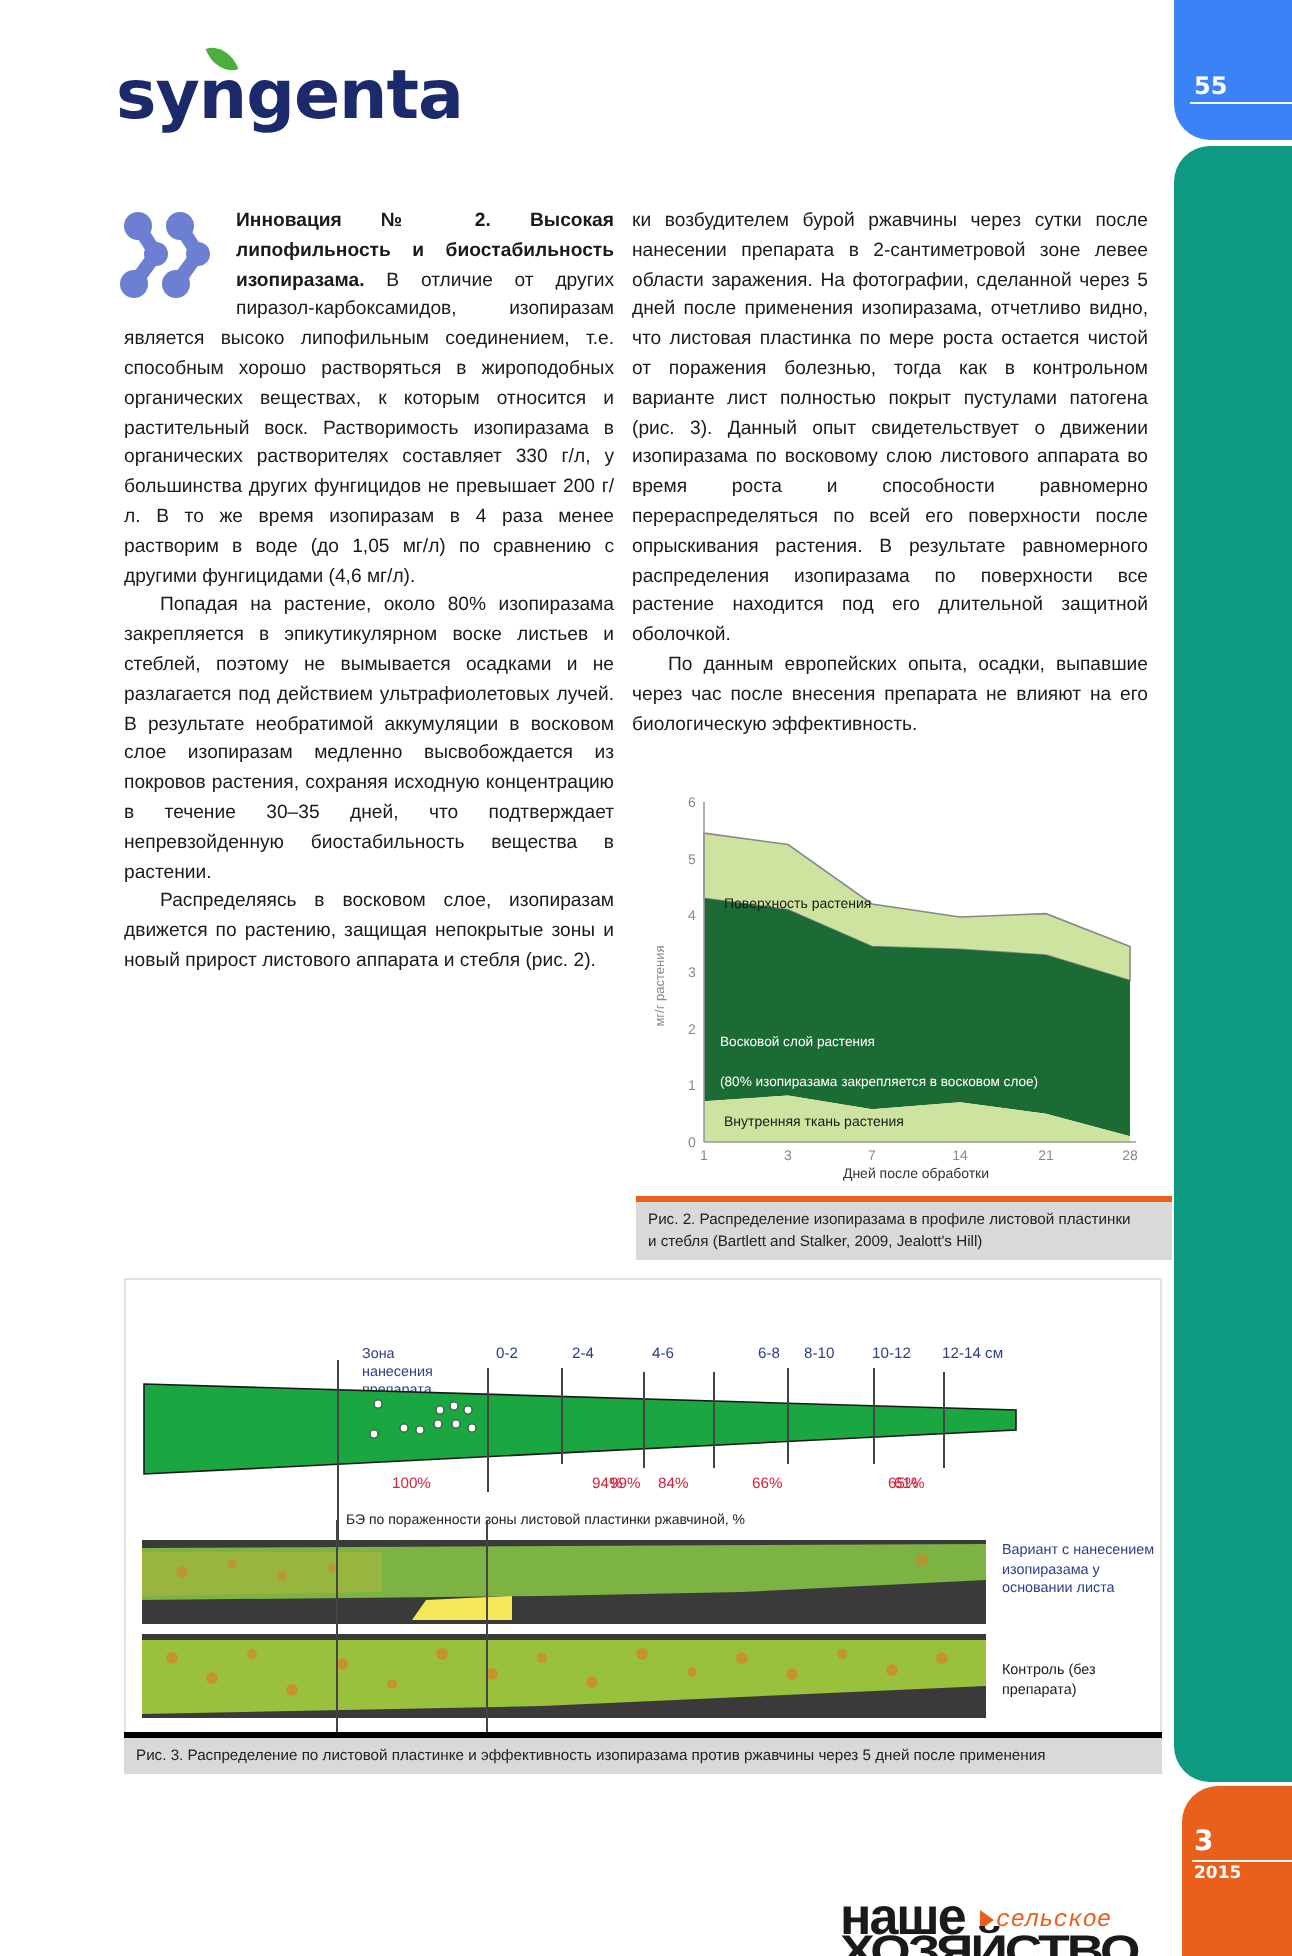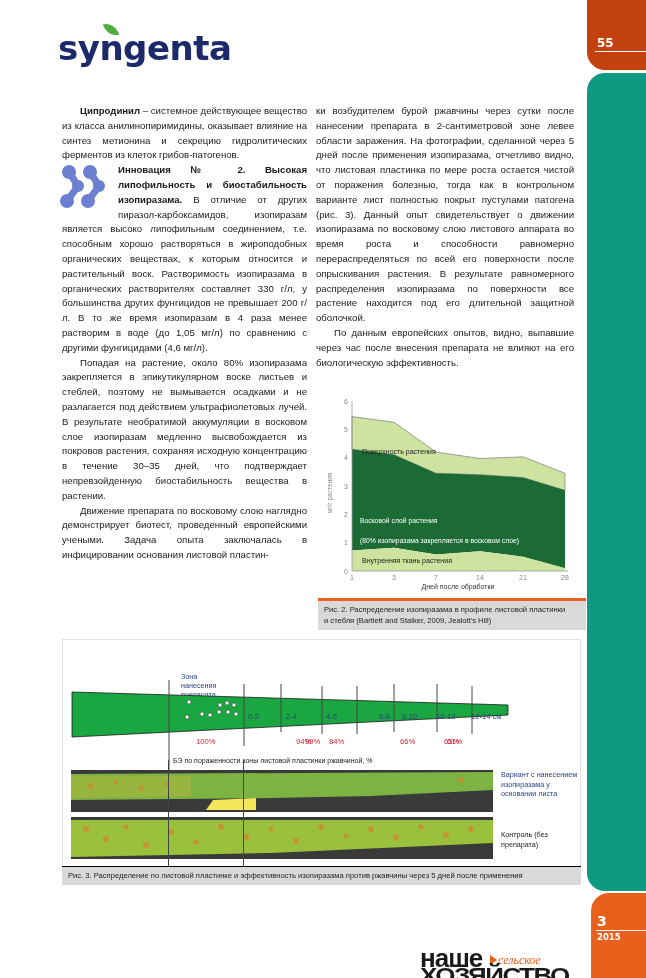--- a/index.html
+++ b/index.html
@@ -1,20 +1,20 @@
 <!DOCTYPE html>
 <html><head>
 <meta charset="utf-8">
 <style>
   * { box-sizing: border-box; margin: 0; padding: 0; }
   body { width: 646px; height: 978px; background: #fff; position: relative; overflow: hidden; font-family: "Liberation Sans", sans-serif; color: #1a1a1a; }
   .logo { position: absolute; left: 58px; top: 28px; font-family: "DejaVu Sans", sans-serif; font-weight: bold; font-size: 34px; color: #1c2a6b; letter-spacing: -0.5px; }
   .logo .leaf { position: absolute; left: 47px; top: -6px; width: 12px; height: 15px; background: #4caf3d; border-radius: 0 100% 0 100%; transform: rotate(-20deg); }
 
-  .tab-orange-top { position: absolute; left: 587px; top: 0; width: 59px; height: 70px; background: #c2410c; border-bottom-left-radius: 18px; }
+  .tab-orange-top { position: absolute; left: 587px; top: 0; width: 59px; height: 70px; background: #3b82f6; border-bottom-left-radius: 18px; }
   .tab-orange-top .num { position: absolute; left: 10px; top: 36px; color: #fff; font-weight: bold; font-size: 12px; font-family: "DejaVu Sans", sans-serif; }
   .tab-orange-top .rule { position: absolute; left: 8px; right: 0; top: 51px; border-top: 1px solid #fff; }
   .tab-teal { position: absolute; left: 587px; top: 73px; width: 59px; height: 818px; background: #0e9a80; border-radius: 18px 0 0 18px; }
   .tab-orange-bottom { position: absolute; left: 591px; top: 893px; width: 55px; height: 85px; background: #e8601c; border-top-left-radius: 18px; }
   .tab-orange-bottom .num { position: absolute; left: 6px; top: 20px; color: #fff; font-weight: bold; font-size: 14px; font-family: "DejaVu Sans", sans-serif; }
   .tab-orange-bottom .rule { position: absolute; left: 5px; right: 0; top: 37px; border-top: 1px solid #fff; }
   .tab-orange-bottom .year { position: absolute; left: 6px; top: 39px; color: #fff; font-weight: bold; font-size: 8.5px; font-family: "DejaVu Sans", sans-serif; }
 
   .col { position: absolute; font-size: 9.6px; line-height: 14.8px; text-align: justify; }
   .col-left { left: 62px; top: 104px; width: 245px; }
@@ -25,30 +25,30 @@
   .inno { position: relative; padding-left: 0; }
   .inno-icon { float: left; width: 52px; height: 45px; margin: 1px 6px 0 -2px; }
 
   .chart-wrap { position: absolute; left: 318px; top: 393px; width: 268px; height: 200px; }
   .caption2 { position: absolute; left: 318px; top: 598px; width: 268px; background: #d9d9d9; border-top: 3px solid #e8601c; font-size: 7.6px; line-height: 11px; padding: 3px 20px 4px 6px; color: #222; }
 
   .fig3 { position: absolute; left: 62px; top: 639px; width: 519px; height: 228px; border: 1px solid #e3e3e3; background: #fff; }
   .fig3 .lbl { position: absolute; font-size: 7.2px; line-height: 9px; font-style: italic; color: #222; }
   .fig3 .blue { color: #2c3f86; font-style: normal; }
   .fig3 .red { color: #d2233b; font-size: 7.6px; font-style: normal; position: absolute; }
-  .fig3 .zone { position: absolute; font-size: 7.6px; color: #2c3f86; margin-top: 40px; }
+  .fig3 .zone { position: absolute; font-size: 7.6px; color: #2c3f86; }
   .fig3 .vline { position: absolute; width: 1px; background: #444; }
   .photo { position: absolute; left: 8px; width: 422px; height: 42px; background: #3a3a3a; overflow: hidden; }
   .side-lbl { position: absolute; font-size: 7.2px; line-height: 9.5px; }
-  .caption3 { position: absolute; left: 62px; top: 866px; width: 519px; background: #d9d9d9; border-top: 1px solid #000000; font-size: 7.6px; line-height: 11px; padding: 3px 6px 4px 6px; color: #222; }
+  .caption3 { position: absolute; left: 62px; top: 866px; width: 519px; background: #d9d9d9; border-top: 3px solid #000000; font-size: 7.6px; line-height: 11px; padding: 3px 6px 4px 6px; color: #222; }
 
   .mag-logo { position: absolute; left: 420px; top: 903px; width: 165px; height: 60px; margin-top: 44px; }
   .mag-logo .w1 { position: absolute; left: 0; top: 0; font-family: "Liberation Sans", sans-serif; font-size: 26px; font-weight: bold; color: #1a1a1a; letter-spacing: -1px; line-height: 22px; }
   .mag-logo .w2 { position: absolute; left: 0; top: 19px; font-family: "Liberation Sans", sans-serif; font-size: 26px; font-weight: bold; color: #1a1a1a; letter-spacing: -1.5px; line-height: 22px; transform: scaleY(0.85); transform-origin: top left; }
-  .mag-logo .script { position: absolute; left: 78px; top: 6px; font-family: Liberation Serif, serif; font-style: italic; font-size: 12px; color: #e8601c; }
+  .mag-logo .script { position: absolute; left: 78px; top: 6px; font-family: Liberation Mono, monospace; font-style: italic; font-size: 12px; color: #e8601c; }
   .mag-logo .sub { position: absolute; left: 2px; top: 41px; font-size: 9.5px; font-weight: bold; color: #e8601c; }
   .mag-logo .tri { position: absolute; left: 70px; top: 8px; width: 0; height: 0; border-left: 7px solid #e8601c; border-top: 5px solid transparent; border-bottom: 5px solid transparent; }
 </style>
 </head>
 <body>
 
 <div class="logo">
   <span class="leaf"></span>
   <span>syngenta</span>
 </div>
@@ -58,43 +58,42 @@
   <div class="rule"></div>
 </div>
 <div class="tab-teal"></div>
 <div class="tab-orange-bottom">
   <span class="num">3</span>
   <div class="rule"></div>
   <span class="year">2015</span>
 </div>
 
 <div class="col col-left">
-  <p><b>Ципродинил</b><span> – системное действующее вещество из класса анилинопиримидины, оказывает влияние на синтез метионина и секрецию гидролитических ферментов из клеток грибов-патогенов.</span></p>
   <p class="noindent inno">
     <svg class="inno-icon" viewBox="0 0 52 45">
       <g fill="#6d7fd0">
         <circle cx="9" cy="8" r="7"></circle>
           <circle cx="18" cy="22" r="6"></circle>
           <circle cx="7" cy="37" r="7"></circle>
         <path d="M9 8 L18 22 L7 37" stroke="#6d7fd0" stroke-width="7" fill="none" stroke-linecap="round"></path>
         <circle cx="30" cy="8" r="7"></circle>
           <circle cx="39" cy="22" r="6"></circle>
           <circle cx="28" cy="37" r="7"></circle>
         <path d="M30 8 L39 22 L28 37" stroke="#6d7fd0" stroke-width="7" fill="none" stroke-linecap="round"></path>
       </g>
     </svg>
     <b style="display:inline">Инновация № 2. Высокая липофильность и биостабильность изопиразама.</b><span> В отличие от других пиразол-карбоксамидов, изопиразам является высоко липофильным соединением, т.е. способным хорошо растворяться в жироподобных органических веществах, к которым относится и растительный воск. Растворимость изопиразама в органических растворителях составляет 330 г/л, у большинства других фунгицидов не превышает 200 г/л. В то же время изопиразам в 4 раза менее растворим в воде (до 1,05 мг/л) по сравнению с другими фунгицидами (4,6 мг/л).</span>
   </p>
   <p>Попадая на растение, около 80% изопиразама закрепляется в эпикутикулярном воске листьев и стеблей, поэтому не вымывается осадками и не разлагается под действием ультрафиолетовых лучей. В результате необратимой аккумуляции в восковом слое изопиразам медленно высвобождается из покровов растения, сохраняя исходную концентрацию в течение 30–35 дней, что подтверждает непревзойденную биостабильность вещества в растении.</p>
-  <p>Движение препарата по восковому слою наглядно демонстрирует биотест, проведенный европейскими учеными. Задача опыта заключалась в инфицировании основания листовой пластин-</p>
+  <p>Распределяясь в восковом слое, изопиразам движется по растению, защищая непокрытые зоны и новый прирост листового аппарата и стебля (рис. 2).</p>
 </div>
 
 <div class="col col-right">
   <p class="noindent">ки возбудителем бурой ржавчины через сутки после нанесении препарата в 2-сантиметровой зоне левее области заражения. На фотографии, сделанной через 5 дней после применения изопиразама, отчетливо видно, что листовая пластинка по мере роста остается чистой от поражения болезнью, тогда как в контрольном варианте лист полностью покрыт пустулами патогена (рис. 3). Данный опыт свидетельствует о движении изопиразама по восковому слою листового аппарата во время роста и способности равномерно перераспределяться по всей его поверхности после опрыскивания растения. В результате равномерного распределения изопиразама по поверхности все растение находится под его длительной защитной оболочкой.</p>
-  <p>По данным европейских опытов, видно, выпавшие через час после внесения препарата не влияют на его биологическую эффективность.</p>
+  <p>По данным европейских опыта, осадки, выпавшие через час после внесения препарата не влияют на его биологическую эффективность.</p>
 </div>
 
 <div class="chart-wrap">
   <svg width="268" height="200" viewBox="0 0 268 200" font-family="Liberation Sans, sans-serif">
 
     <g id="areas">
         <polygon points="34,23.583333333333343 76,29.25 118,58.999999999999986 162,65.51666666666665 205,63.81666666666665 247,80.24999999999999 247,97.25 205,84.50000000000001 162,81.66666666666667 118,80.24999999999999 76,61.83333333333334 34,56.16666666666667" fill="#cfe3a0" stroke="#888" stroke-width="0.8"></polygon>
         <polygon points="34,56.16666666666667 76,61.83333333333334 118,80.24999999999999 162,81.66666666666667 205,84.50000000000001 247,97.25 247,175.16666666666666 205,163.83333333333334 162,158.16666666666666 118,161.56666666666666 76,154.76666666666668 34,157.6" fill="#1c6b35"></polygon>
         <polygon points="34,157.6 76,154.76666666666668 118,161.56666666666666 162,158.16666666666666 205,163.83333333333334 247,175.16666666666666 247,178 205,178 162,178 118,178 76,178 34,178" fill="#cfe3a0"></polygon>
       </g>
@@ -159,21 +158,21 @@
   <span class="zone" style="left:263px; top:32px;">4-6</span>
   <span class="zone" style="left:304px; top:32px;padding-left:12px;">6-8</span>
   <span class="zone" style="left:339px; top:32px;">8-10</span>
   <span class="zone" style="left:373px; top:32px;">10-12</span>
   <span class="zone" style="left:408px; top:32px;">12-14 см</span>
 
   <span class="red" style="left:133px; top:97px;">100%</span>
   <span class="red" style="left:194px; top:97px;padding-left:48px;">99%</span>
   <span class="red" style="left:233px; top:97px;">94%</span>
   <span class="red" style="left:266px; top:97px;">84%</span>
-  <span class="red" style="left:313px; top:97px;margin-left:24px;">66%</span>
+  <span class="red" style="left:313px; top:97px;">66%</span>
   <span class="red" style="left:349px; top:97px;padding-left:32px;">65%</span>
   <span class="red" style="left:384px; top:97px;">61%</span>
 
   <div class="lbl" style="left:110px; top:116px; font-style:normal; font-size:7px;">БЭ по пораженности зоны листовой пластинки ржавчиной, %</div>
 
   <div class="photo" style="top:130px;">
     <svg width="422" height="42">
       <polygon points="0,4 422,2 422,20 300,26 200,28 0,30" fill="#7cb342"></polygon>
       <polygon points="0,6 120,6 120,26 0,28" fill="#a4b83e" opacity="0.7"></polygon>
       <polygon points="135,40 185,40 185,28 142,30" fill="#f5e65a"></polygon>

